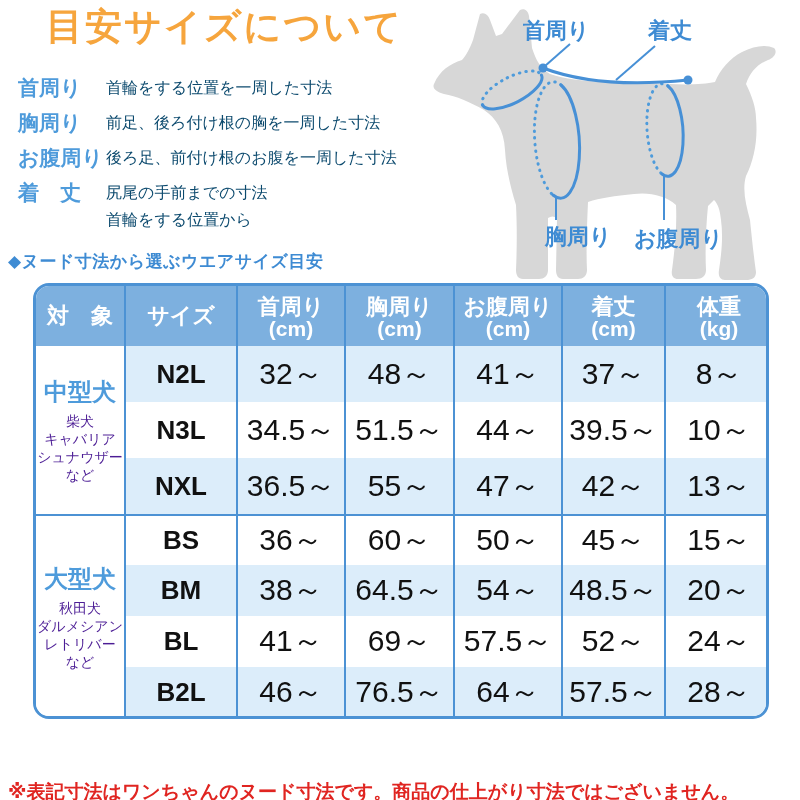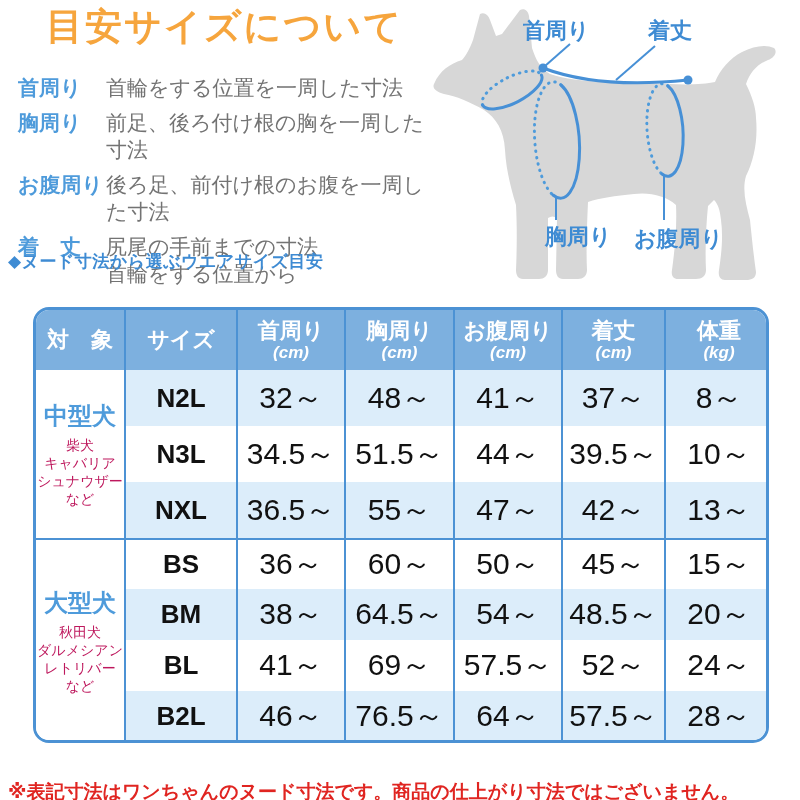--- a/index.html
+++ b/index.html
@@ -12,59 +12,59 @@
     position:absolute; left:18px; top:2px;
     font-size:37px; font-weight:bold; color:#F6A53D; letter-spacing:2px;margin-left:28px;
   }
 
   
   .definitions { position:absolute; left:18px; top:74px; width:420px; }
   .def-row { display:flex; align-items:flex-start; margin-bottom:8px; }
   .def-label {
     flex:0 0 88px; font-size:21px; font-weight:bold; color:#4E9BDB; line-height:27px;
   }
-  .def-text { font-size:21px; color:#737373; line-height:27px; font-weight:500; }
+  .def-text { font-size:16px; color:#0c4a6e; line-height:27px; font-weight:500; }
   .def-text .line { display:block; }
   .def-text .line:empty { display:none; }
 
   
   .dog-figure { position:absolute; left:420px; top:0; width:375px; height:285px; }
   .dog-figure svg { width:100%; height:100%; display:block; }
   .svg-label { font-family:"Liberation Sans","DejaVu Sans",sans-serif;
     font-size:22px; font-weight:bold; fill:#3E8BD3; }
 
   
   .section-heading {
     position:absolute; left:8px; top:250px;
     font-size:17px; font-weight:bold; color:#3E8BD3; letter-spacing:0.5px;
   }
 
   
   .table-wrap {
     position:absolute; left:33px; top:283px; width:736px; height:436px;
-    border:3px solid #4C92D4; border-radius:16px; overflow:hidden; background:#fff;margin-top:24px;
+    border:3px solid #4C92D4; border-radius:16px; overflow:hidden; background:#fff;
   }
   table.size-table { width:100%; height:100%; border-collapse:separate; border-spacing:0; table-layout:fixed; }
   .size-table th, .size-table td { border-right:2px solid #4C92D4; text-align:center; vertical-align:middle; }
   .size-table th:last-child, .size-table td:last-child { border-right:none; }
   thead tr { height:60px; }
   thead th { background:#7DB0DF; color:#fff; font-weight:bold; }
   thead th .h-label { display:block; font-size:22px; line-height:24px; }
-  thead th .h-unit  { display:block; font-size:17px; line-height:19px; font-weight:bold;font-style:italic; }
+  thead th .h-unit  { display:block; font-size:21px; line-height:19px; font-weight:bold; }
   thead th .h-unit:empty { display:none; }
   tbody tr.g1 { height:56px; }
   tbody tr.g2 { height:51px; }
   tbody tr.striped td { background:#DCEDFA; }
   tbody tr td.group-cell { background:#ffffff; }
   tbody tr.group-start td { border-top:2px solid #4C92D4; }
   td.size-cell { font-size:26px; font-weight:bold; color:#111; }
   td.val-cell  { font-size:30px; font-weight:400; color:#111; }
   .group-box { text-align:center; }
   .group-name { display:block; font-size:24px; font-weight:bold; color:#4E9BDB; margin-bottom:4px; }
-  .breed-line { display:block; font-size:14px; line-height:18px; color:#be185d; font-weight:500; }
+  .breed-line { display:block; font-size:14px; line-height:18px; color:#4c1d95; font-weight:500; }
 
   
   .notes { position:absolute; left:8px; top:733px; }
   .note-line { font-size:19px; font-weight:bold; color:#E02521; line-height:29px;margin-top:44px; }
 </style>
 </head>
 <body>
 
 <div class="page">
 

